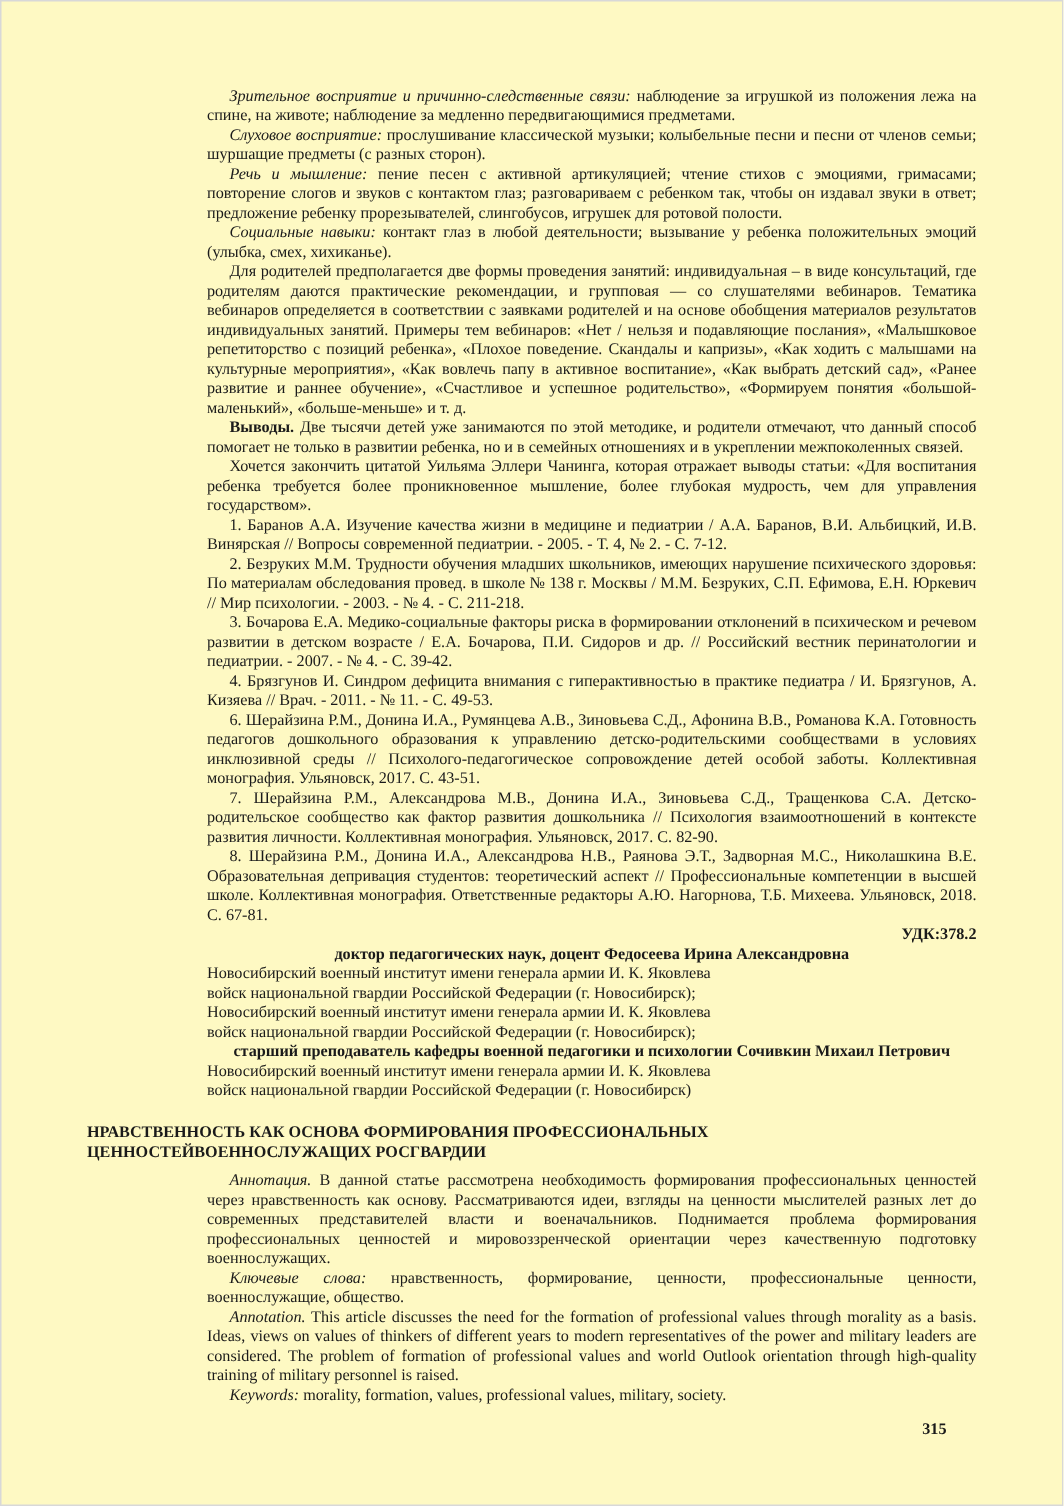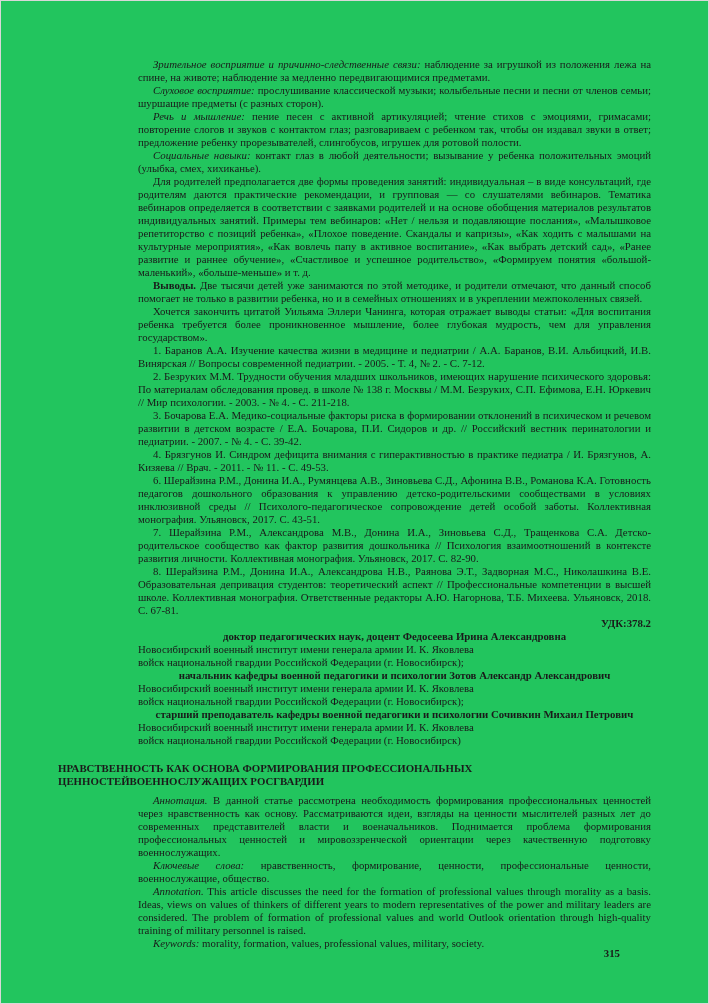--- a/index.html
+++ b/index.html
@@ -1,38 +1,38 @@
 <!DOCTYPE html>
 <html lang="ru"><head>
 <meta charset="utf-8">
 <style>
   html,body{margin:0;padding:0;background:#ffffff;}
   .page{
     position:relative;
     width:709px;height:1004px;
     box-sizing:border-box;
-    background:#22c55e;
+    background:#fef9c3;
     border:1px solid #d8d8d8;
     padding:57px 57px 0 137px;
     overflow:hidden;
     font-family:"Liberation Serif","DejaVu Serif",serif;
     font-size:10.8px;
     line-height:13px;
     color:#1a1a1a;
   }
   p{margin:0;}
   .body{text-align:justify;text-indent:15px;}
   .lead-i{font-style:italic;}
   .lead-b{font-weight:bold;}
   .lit-heading{font-weight:bold;text-indent:15px;}
   .section-label{text-align:right;font-weight:bold;margin-top:9px;}
   .udc{font-weight:bold;text-align:right;}
   .author-role{font-weight:bold;text-align:center;}
   .title-block{margin:15px 0 6px -80px;text-align:left;font-weight:bold;}
-  .page-number{position:absolute;right:88px;bottom:43px;font-weight:bold;}
+  .page-number{position:absolute;right:77px;bottom:43px;font-weight:bold;}
 </style>
 </head>
 <body>
 
 <div class="page">
 
   <p class="body"><span class="lead-i">Зрительное восприятие и причинно-следственные связи:</span> <span>наблюдение за игрушкой из положения лежа на спине, на животе; наблюдение за медленно передвигающимися предметами.</span></p>
 
   <p class="body"><span class="lead-i">Слуховое восприятие:</span> <span>прослушивание классической музыки; колыбельные песни и песни от членов семьи; шуршащие предметы (с разных сторон).</span></p>
 
@@ -55,21 +55,20 @@
   <p class="body">7. Шерайзина Р.М., Александрова М.В., Донина И.А., Зиновьева С.Д., Тращенкова С.А. Детско-родительское сообщество как фактор развития дошкольника // Психология взаимоотношений в контексте развития личности. Коллективная монография. Ульяновск, 2017. С. 82-90.</p>
   <p class="body">8. Шерайзина Р.М., Донина И.А., Александрова Н.В., Раянова Э.Т., Задворная М.С., Николашкина В.Е. Образовательная депривация студентов: теоретический аспект // Профессиональные компетенции в высшей школе. Коллективная монография. Ответственные редакторы А.Ю. Нагорнова, Т.Б. Михеева. Ульяновск, 2018. С. 67-81.</p>
 
 
   <p class="udc">УДК:378.2</p>
 
   <div>
     <p class="author-role">доктор педагогических наук, доцент Федосеева Ирина Александровна</p>
     <p>Новосибирский военный институт имени генерала армии И. К. Яковлева</p>
     <p>войск национальной гвардии Российской Федерации (г. Новосибирск);</p>
-    <p class="author-role">начальник кафедры военной педагогики и психологии Зотов Александр Александрович</p>
     <p>Новосибирский военный институт имени генерала армии И. К. Яковлева</p>
     <p>войск национальной гвардии Российской Федерации (г. Новосибирск);</p>
     <p class="author-role">старший преподаватель кафедры военной педагогики и психологии Сочивкин Михаил Петрович</p>
     <p>Новосибирский военный институт имени генерала армии И. К. Яковлева</p>
     <p>войск национальной гвардии Российской Федерации (г. Новосибирск)</p>
   </div>
 
   <div class="title-block">
     <div>НРАВСТВЕННОСТЬ КАК ОСНОВА ФОРМИРОВАНИЯ ПРОФЕССИОНАЛЬНЫХ</div>
     <div>ЦЕННОСТЕЙВОЕННОСЛУЖАЩИХ РОСГВАРДИИ</div>

